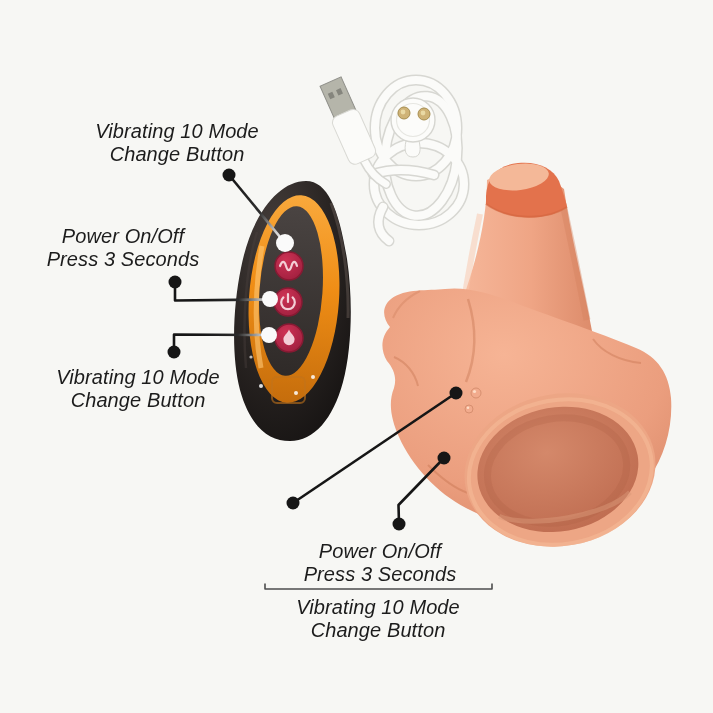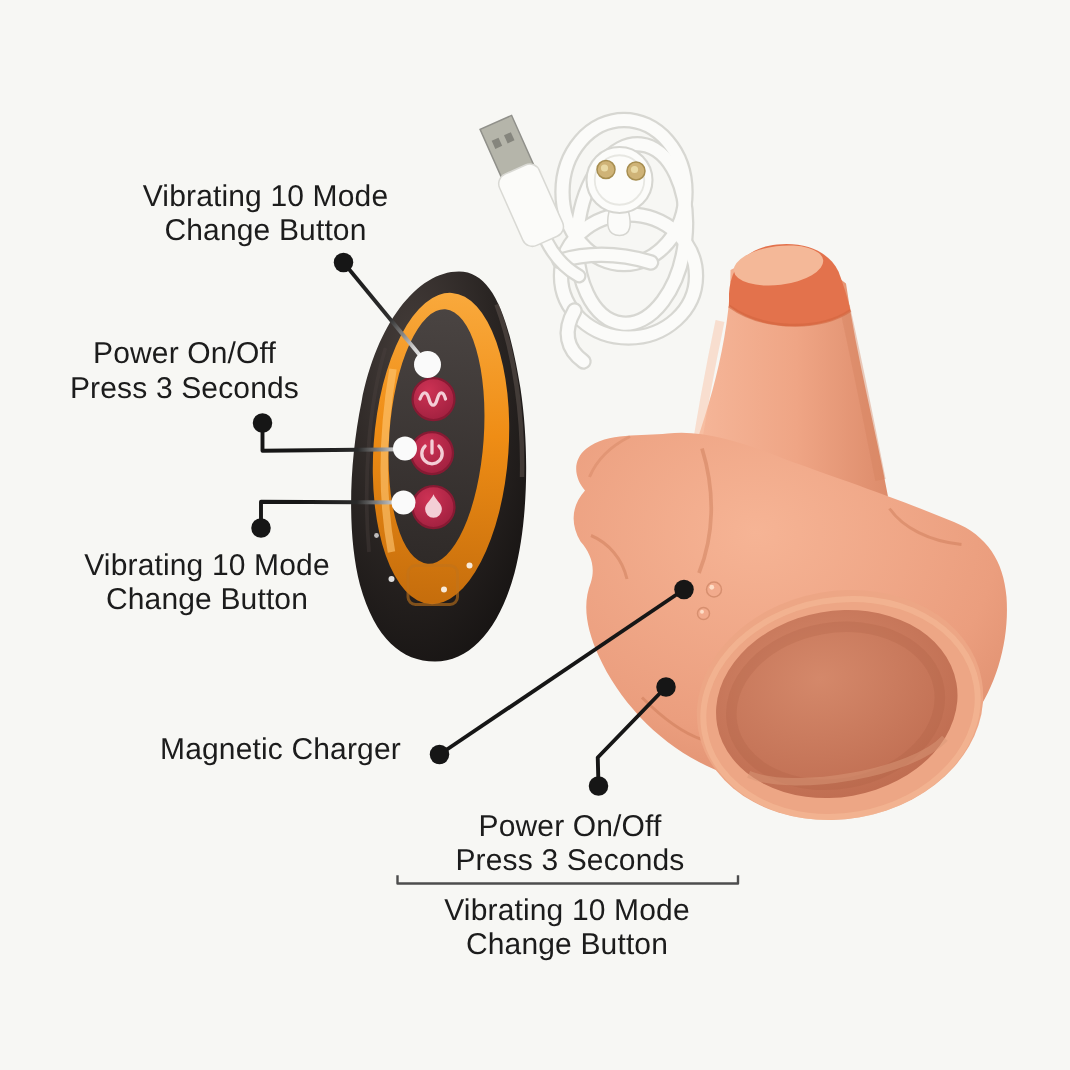--- a/index.html
+++ b/index.html
@@ -3,21 +3,21 @@
 <meta charset="utf-8">
 <style>
   html,body{margin:0;padding:0;}
   body{
     width:713px;height:713px;
     background:#f7f7f4;
     font-family:"Liberation Sans","DejaVu Sans",sans-serif;
     position:relative;
     overflow:hidden;
   }
-  #stage{position:absolute;left:0;top:0;width:713px;height:713px;}
+  #stage{position:absolute;left:0;top:0;width:713px;height:713px;font-style:italic;}
   #art{position:absolute;left:0;top:0;z-index:1;}
   .label{
     position:absolute;z-index:2;width:240px;
     text-align:center;font-size:20px;line-height:23px;
     font-weight:500;color:#1c1c1c;letter-spacing:.1px;
   }
   .label .ln{display:block;}
   #label-top-vibrating{left:57px;top:120px;}
   #label-left-power{left:3px;top:225px;}
   #label-left-vibrating{left:18px;top:366px;}
@@ -216,23 +216,20 @@
 <div class="label" id="label-left-power">
   <span class="ln">Power On/Off</span>
   <span class="ln">Press 3 Seconds</span>
 </div>
 
 <div class="label" id="label-left-vibrating">
   <span class="ln">Vibrating 10 Mode</span>
   <span class="ln">Change Button</span>
 </div>
 
-<div class="label" id="label-magnetic">
-  <span class="ln">Magnetic Charger</span>
-</div>
 
 <div class="label" id="label-bottom-power">
   <span class="ln">Power On/Off</span>
   <span class="ln">Press 3 Seconds</span>
 </div>
 
 <div class="label" id="label-bottom-vibrating">
   <span class="ln">Vibrating 10 Mode</span>
   <span class="ln">Change Button</span>
 </div>

